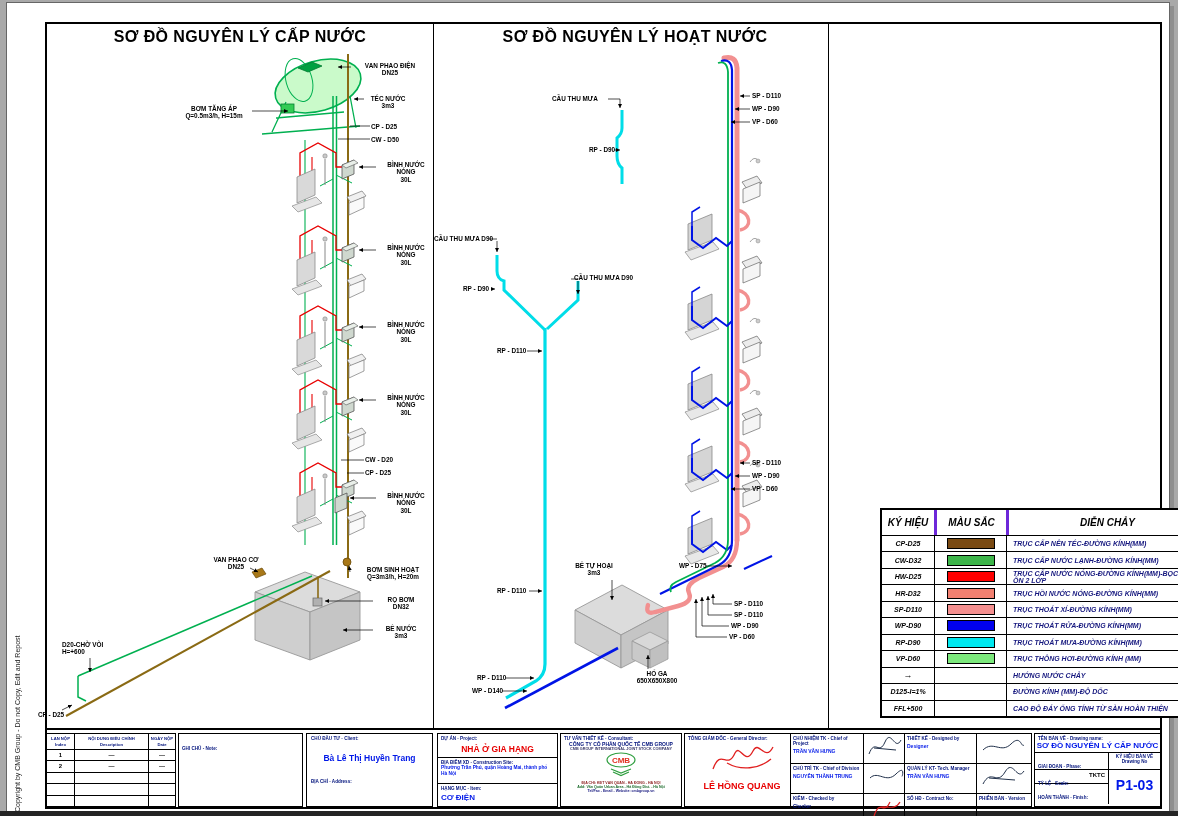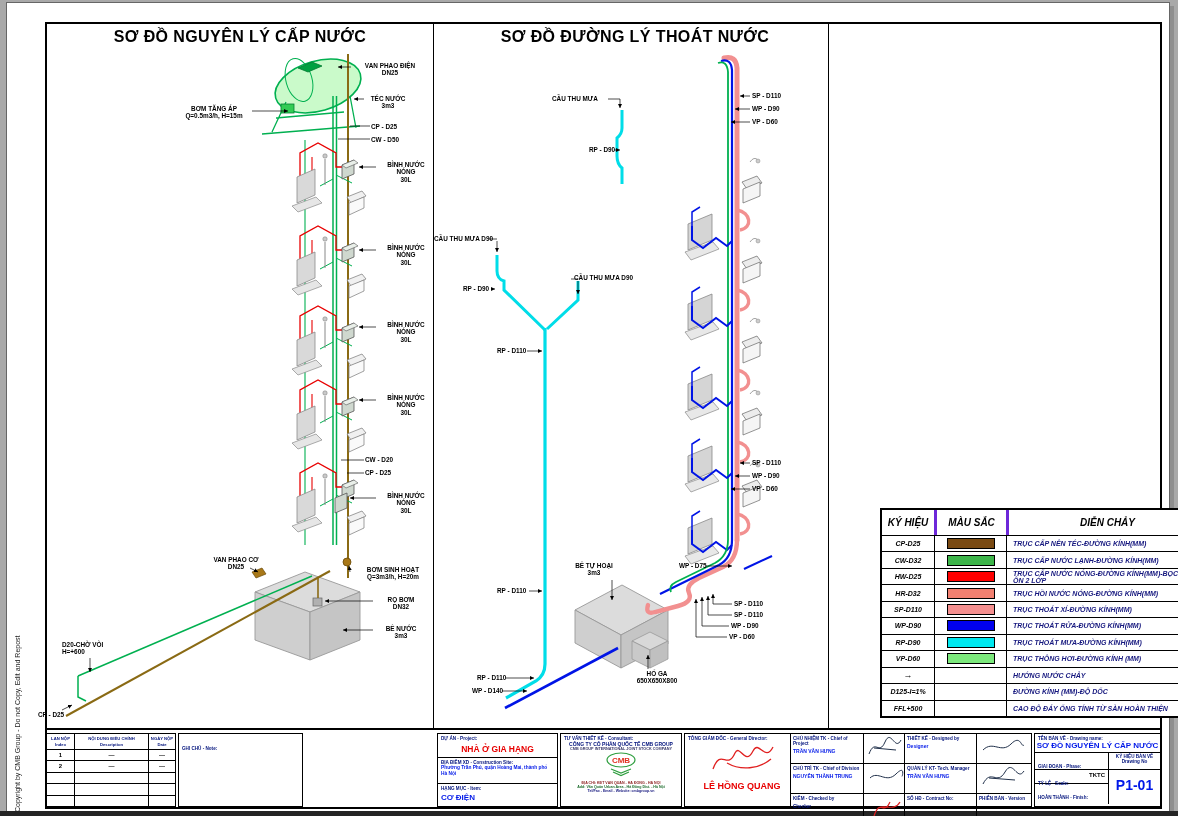--- a/index.html
+++ b/index.html
@@ -59,21 +59,21 @@
 <div class="stage">
   <div class="paper"></div>
   <div class="bottom-strip"></div>
   <div class="copyright">Copyright by CMB Group - Do not Copy, Edit and Repost</div>
 
   <div class="frame"></div>
   <div class="vline" style="left:433px;top:22px;height:706px;"></div>
   <div class="vline" style="left:828px;top:22px;height:706px;"></div>
 
   <div class="panel-title" style="left:90px;top:28px;width:300px;">SƠ ĐỒ NGUYÊN LÝ CẤP NƯỚC</div>
-  <div class="panel-title" style="left:485px;top:28px;width:300px;">SƠ ĐỒ ĐƯỜNG LÝ THOÁT NƯỚC</div>
+  <div class="panel-title" style="left:485px;top:28px;width:300px;">SƠ ĐỒ NGUYÊN LÝ HOẠT NƯỚC</div>
 
   <svg width="1178" height="816" viewBox="0 0 1178 816">
     <defs>
       <marker id="arw" markerWidth="7" markerHeight="6" refX="6" refY="3" orient="auto">
         <path d="M0,0 L6,3 L0,6 z" fill="#000"></path>
       </marker>
 
       <g id="floorL">
         <path d="M300,40 V8 L318,-2 L336,8 V22 H347" stroke="#e80000" stroke-width="1.3" fill="none"></path>
         <path d="M312,12 V46" stroke="#e80000" stroke-width="1.1" fill="none"></path>
@@ -392,20 +392,25 @@
             <div class="rev-c"></div>
             <div class="rev-c"></div>
           </div>
       </div>
     </div>
 
     <div class="tb-box" style="left:133px;width:125px;padding:2px 3px;">
       <span class="tlabel">GHI CHÚ - Note:</span>
     </div>
 
+    <div class="tb-box" style="left:261px;width:127px;padding:2px 4px;">
+      <div class="tlabel">CHỦ ĐẦU TƯ - Client:</div>
+      <div class="tb-blue" style="font-size:8.5px;text-align:center;margin-top:12px;">Bà Lê Thị Huyền Trang</div>
+      <div class="tlabel" style="margin-top:16px;">ĐỊA CHỈ - Address:</div>
+    </div>
 
     <div class="tb-box" style="left:392px;width:121px;">
       <div style="padding:2px 3px;border-bottom:.8px solid #000;height:24px;box-sizing:border-box;">
         <div class="tlabel">DỰ ÁN - Project:</div>
         <div class="tb-red" style="font-size:8.5px;text-align:center;margin-top:3px;">NHÀ Ở GIA HẠNG</div>
       </div>
       <div style="padding:1.5px 3px;border-bottom:.8px solid #000;height:26px;box-sizing:border-box;">
         <div class="tlabel">ĐỊA ĐIỂM XD - Construction Site:</div>
         <div class="tb-blue" style="font-size:4.8px;line-height:1.3;">Phường Trần Phú, quận Hoàng Mai, thành phố Hà Nội</div>
       </div>
@@ -504,18 +509,18 @@
           </div>
           <div style="padding:1px 3px;">
             <span class="tlabel">HOÀN THÀNH - Finish:</span>
           </div>
         </div>
         <div>
           <div style="border-bottom:.9px solid #000;height:17px;padding:1px 2px;box-sizing:border-box;text-align:center;">
             <div class="tlabel">KÝ HIỆU BẢN VẼ</div>
             <div class="tlabel">Drawing No</div>
           </div>
-          <div class="tb-blue" style="font-size:14px;text-align:center;padding-top:7px;">P1-01</div>
+          <div class="tb-blue" style="font-size:14px;text-align:center;padding-top:7px;">P1-03</div>
         </div>
       </div>
     </div>
   </div>
 </div>
 
 </body></html>

